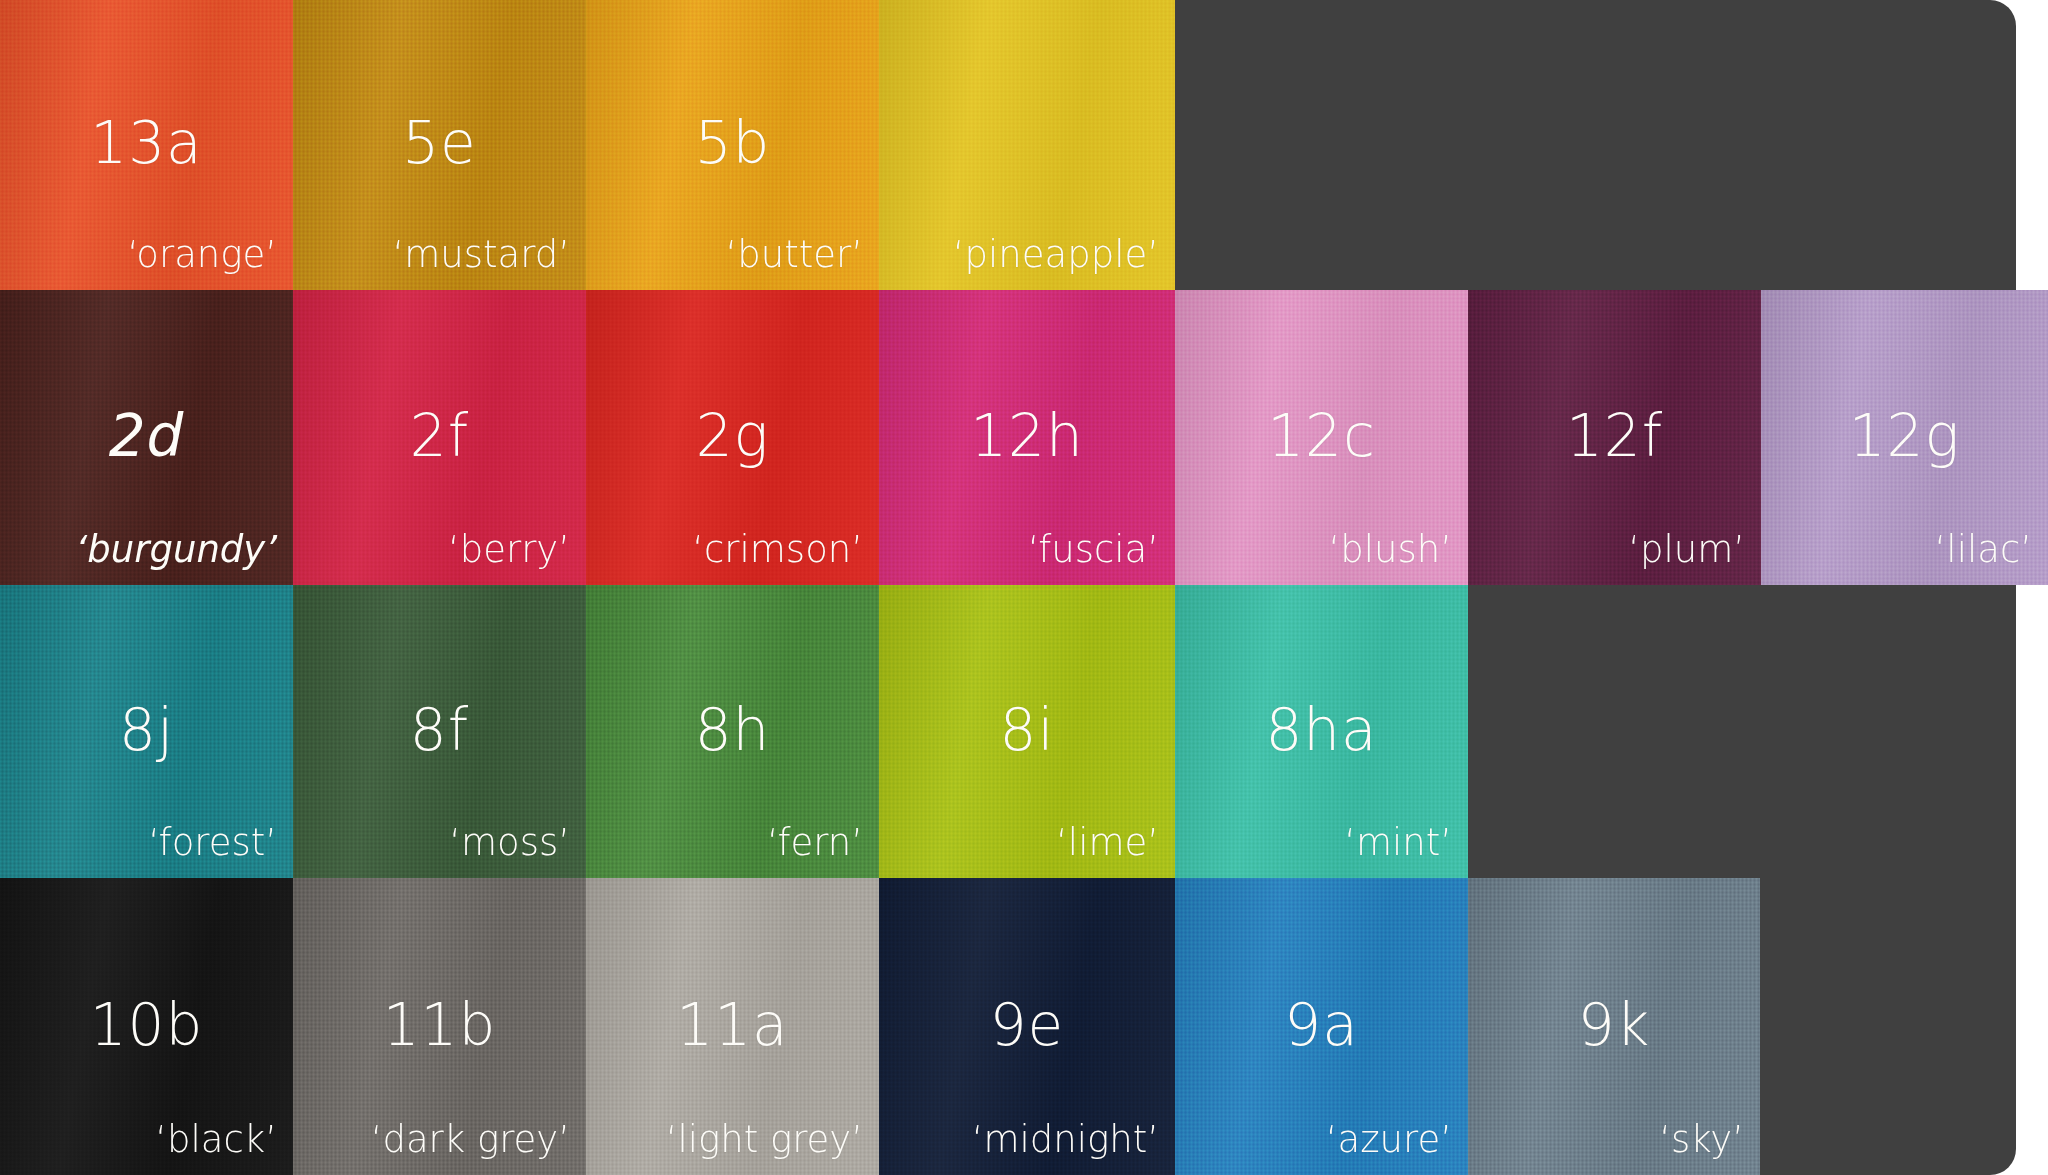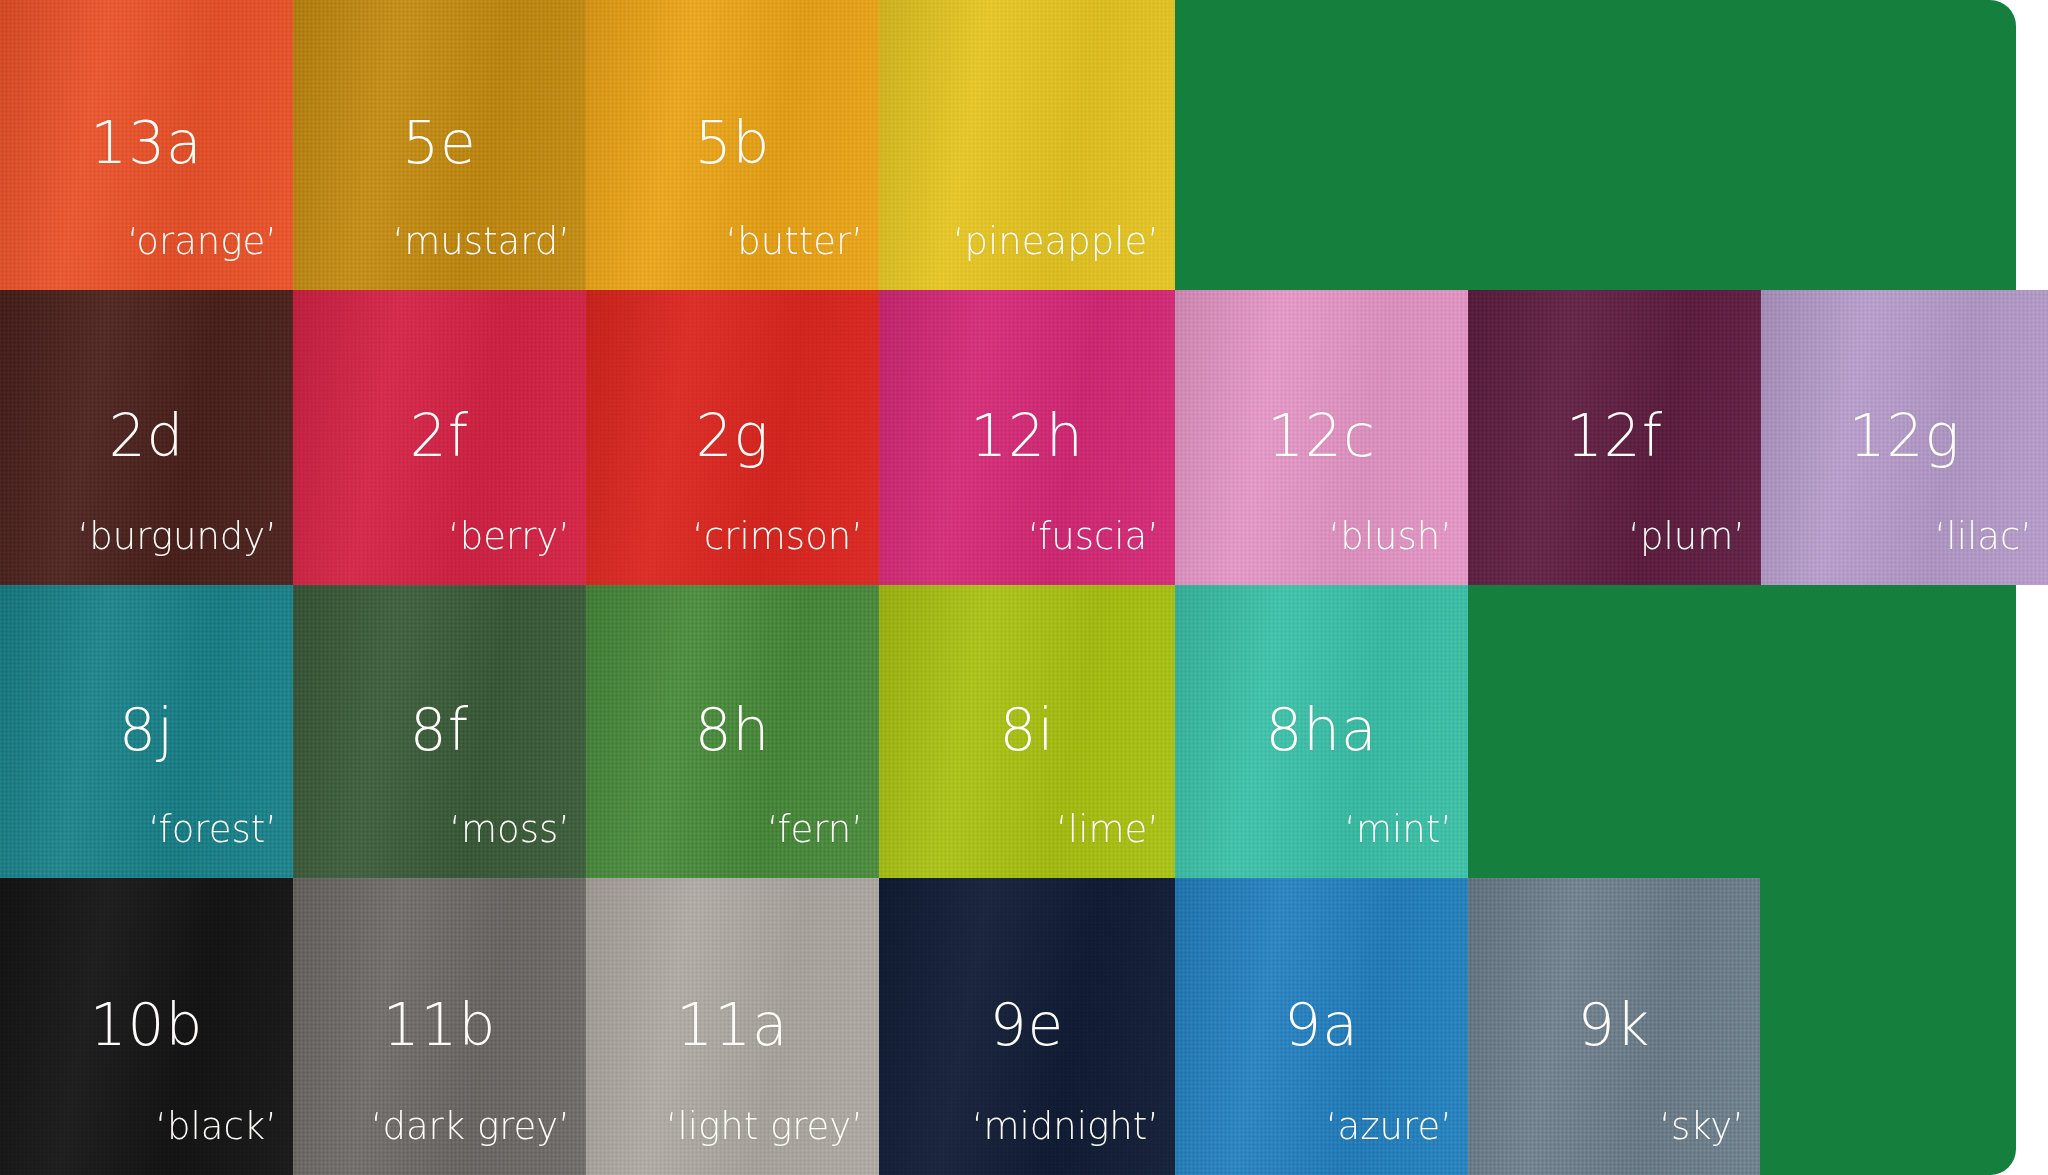--- a/index.html
+++ b/index.html
@@ -12,21 +12,21 @@
     width: 2048px;
     height: 1175px;
     overflow: hidden;
     font-family: "DejaVu Sans", sans-serif;
   }
 
   #swatch-chart {
     position: relative;
     width: 2016px;
     height: 1175px;
-    background: #15803d;
+    background: #404040;
     border-radius: 26px;
   }
 
   .swatch-row {
     display: flex;
     width: 2048px;
   }
 
   .swatch {
     position: relative;
@@ -93,21 +93,21 @@
     font-size: 58px;
     font-weight: 300;
     letter-spacing: 1px;
     line-height: 1;
     text-shadow: 0 0 2px rgba(0,0,0,0.10);
   }
 
   .swatch-name {
     position: absolute;
     right: 16px;
-    bottom: 28px;
+    bottom: 15px;
     color: #fdfcf8;
     font-family: "DejaVu Sans", sans-serif;
     font-size: 37px;
     font-weight: 300;
     line-height: 1.05;
     white-space: nowrap;
     text-shadow: 0 0 2px rgba(0,0,0,0.10);
   }
 </style>
 </head>
@@ -133,21 +133,21 @@
         <div class="swatch-code">5b</div>
         <div class="swatch-name">‘butter’</div>
       </div>
       <div class="swatch" style="width: 296px; height: 290px; background: rgb(227, 196, 35);">
         <div class="weave"></div>
         <div class="shade"></div>
         <div class="swatch-name">‘pineapple’</div>
       </div>
     </div>
     <div class="swatch-row" style="height: 295px;">
-      <div class="swatch" style="width: 293px; height: 295px; background: rgb(75, 33, 29);">
+      <div class="swatch" style="width: 293px; height: 295px; background: rgb(75, 33, 29); font-style: italic;">
         <div class="weave"></div>
         <div class="shade"></div>
         <div class="swatch-code">2d</div>
         <div class="swatch-name">‘burgundy’</div>
       </div>
       <div class="swatch" style="width: 293px; height: 295px; background: rgb(210, 35, 69);">
         <div class="weave"></div>
         <div class="shade"></div>
         <div class="swatch-code">2f</div>
         <div class="swatch-name">‘berry’</div>

